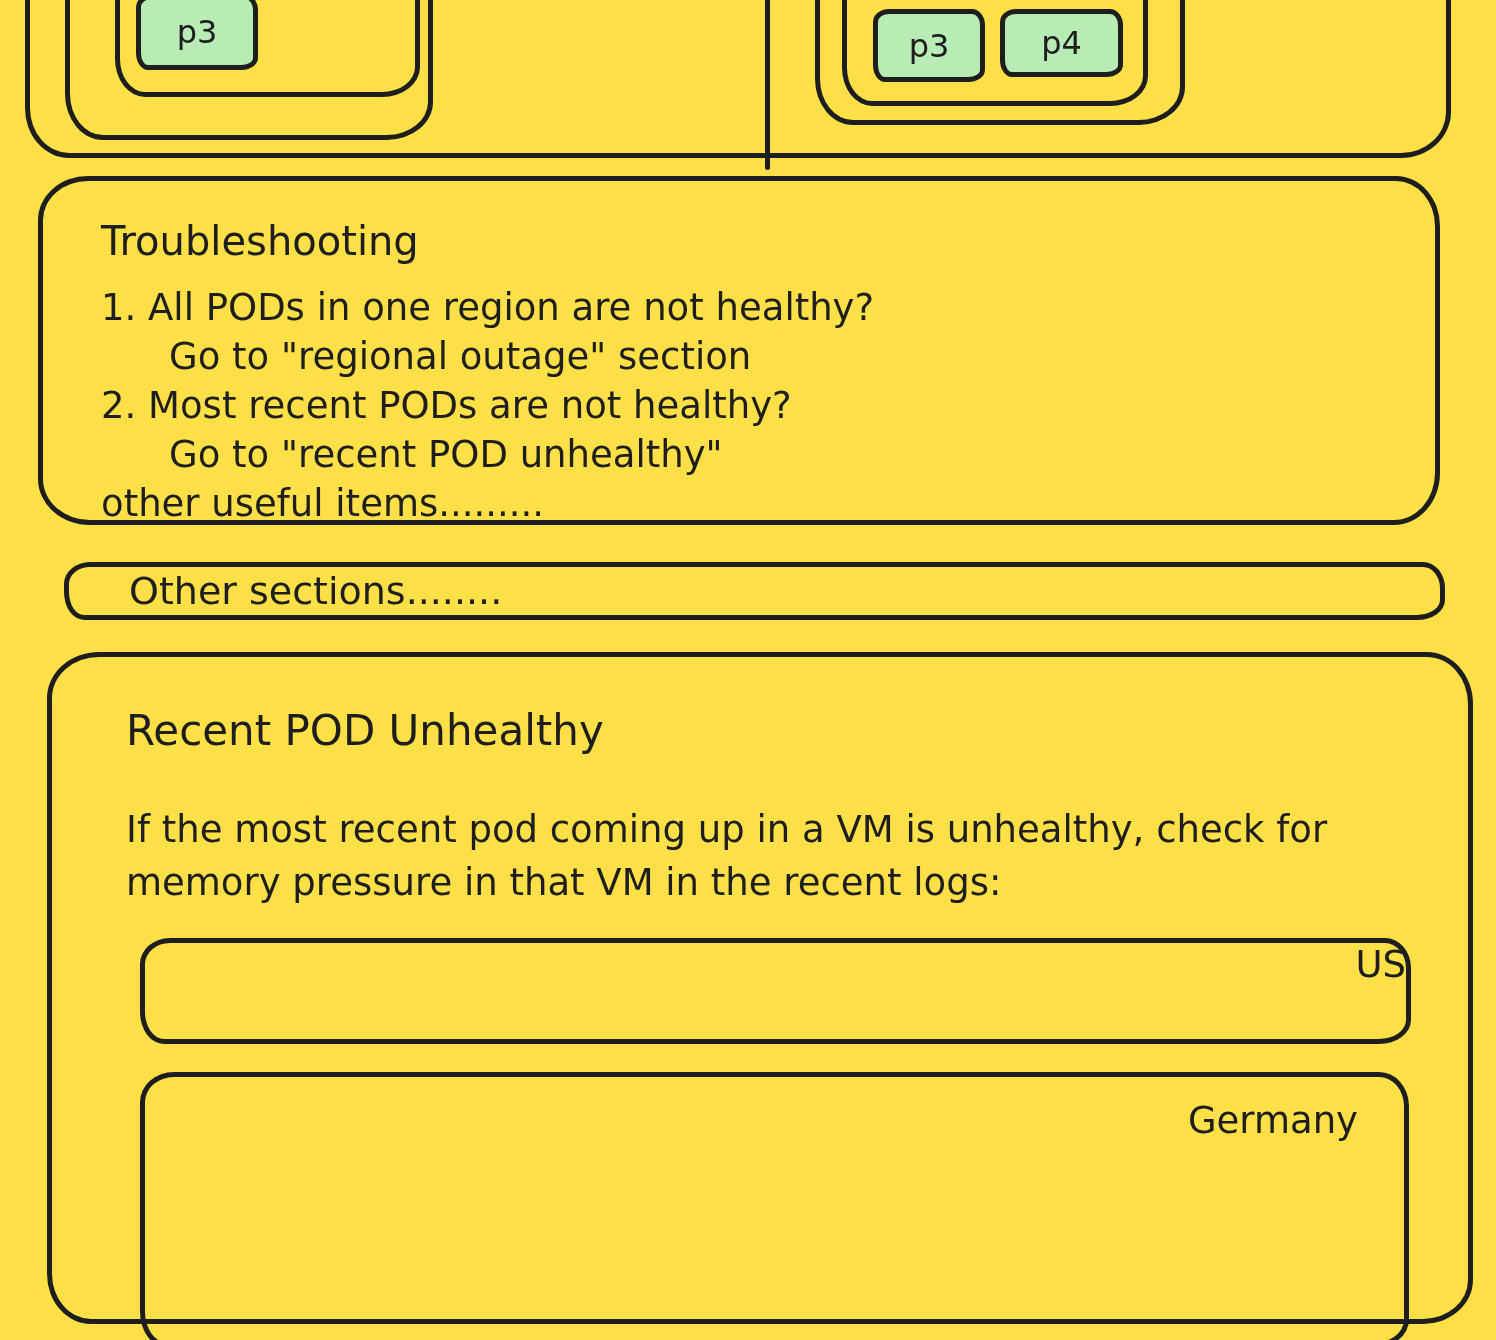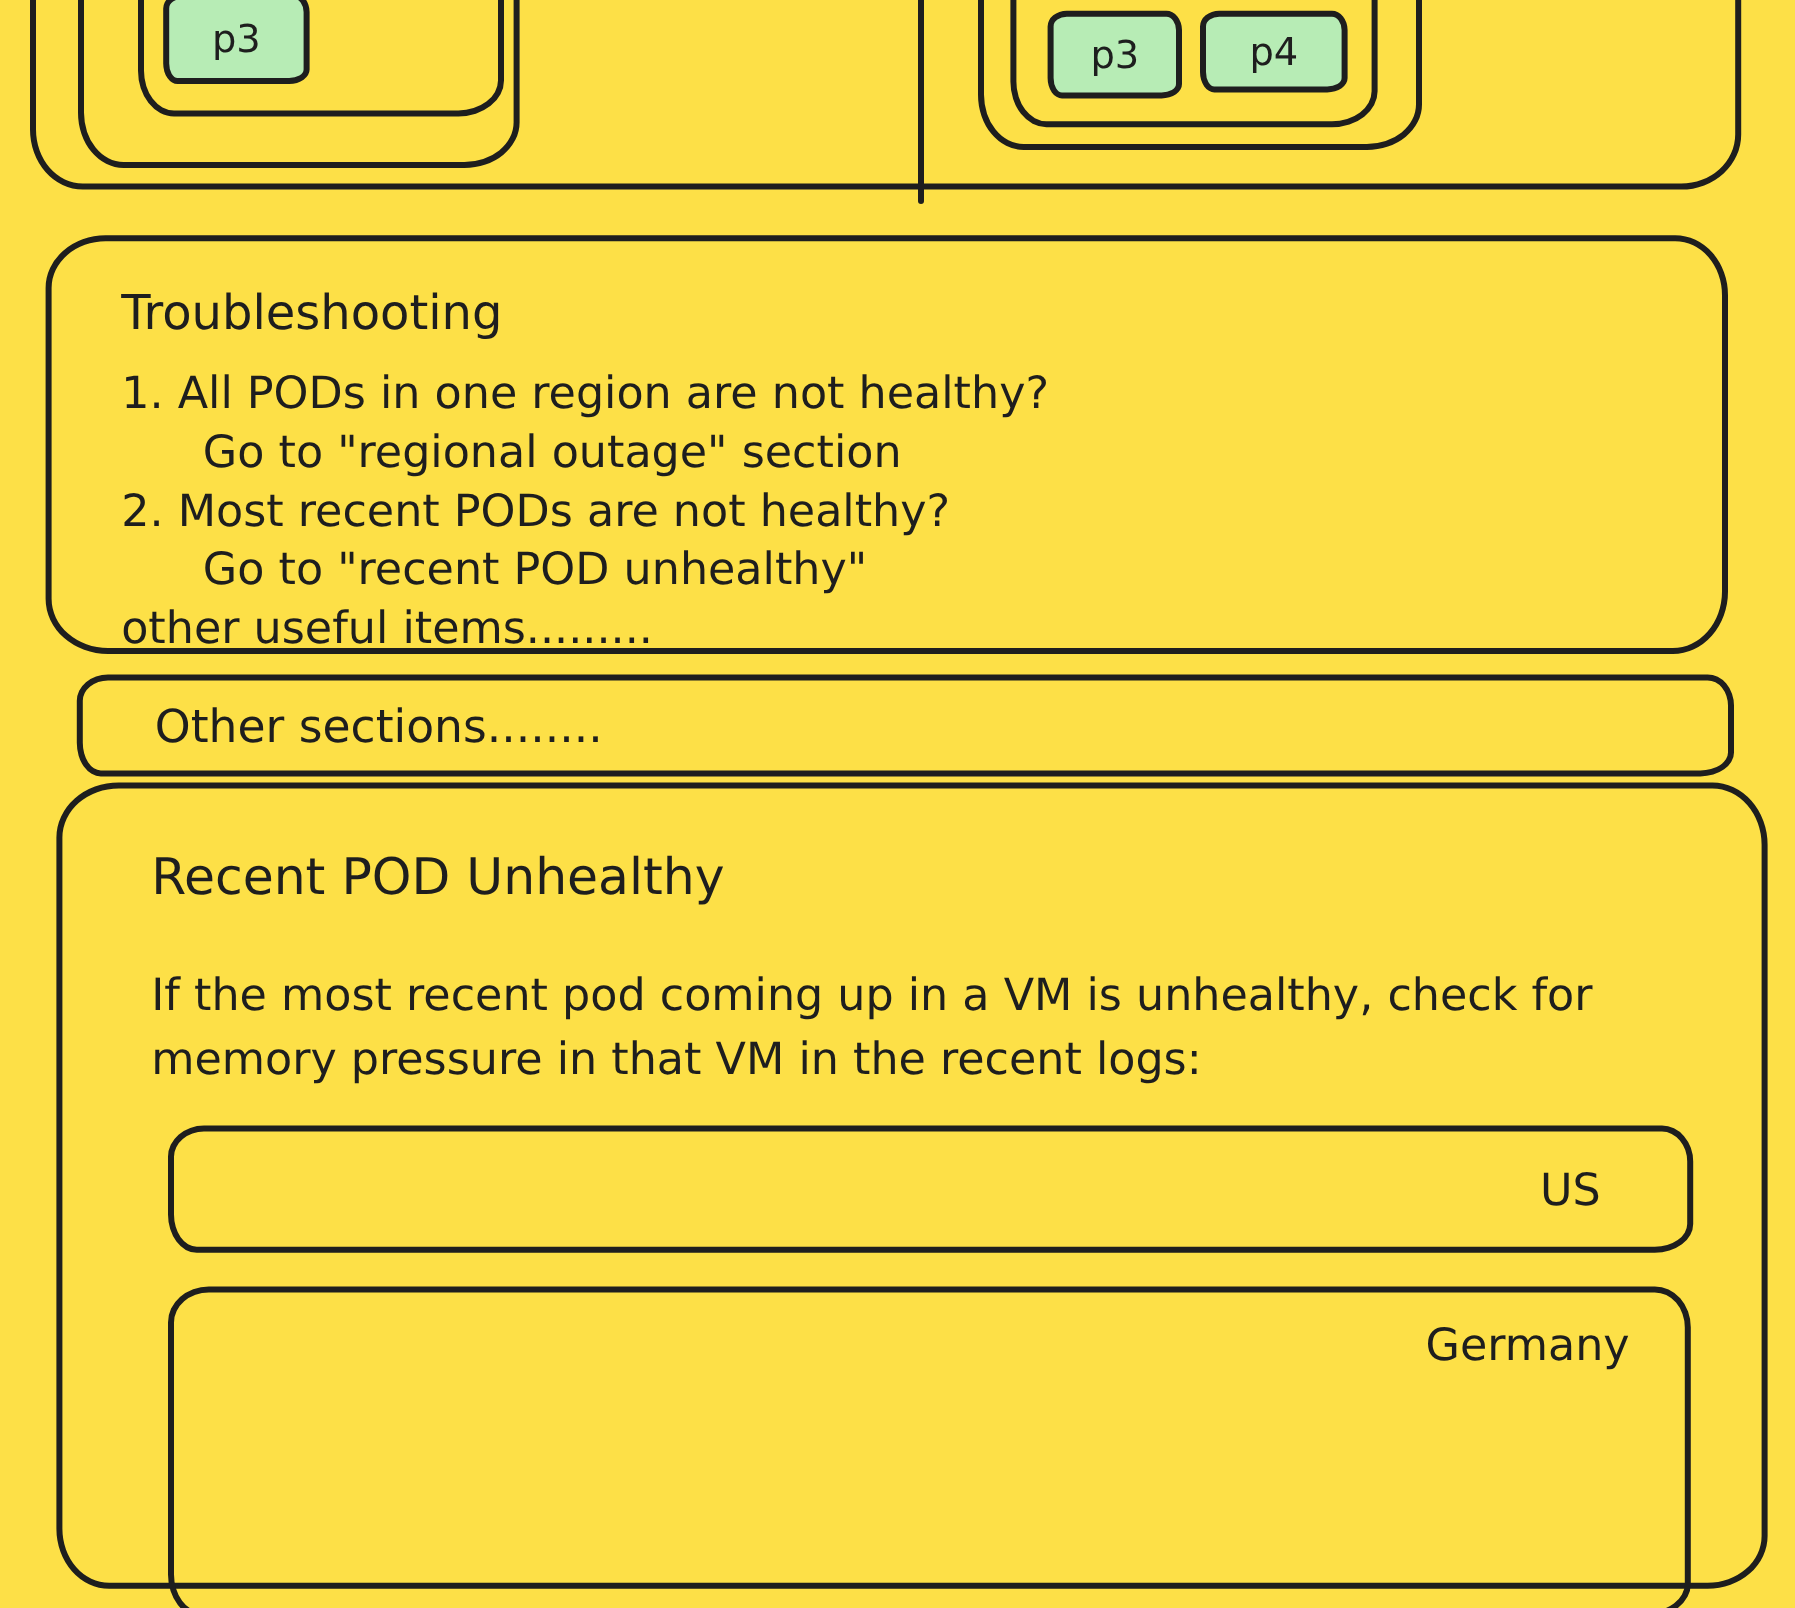--- a/index.html
+++ b/index.html
@@ -64,41 +64,41 @@
   .node-box-right {
     left: 842px; top: -54px;
     width: 306px; height: 160px;
     border-radius: 36px 32px 38px 30px / 32px 36px 30px 38px;
   }
   .pod-right-p3 { left: 873px; top: 9px;  width: 112px; height: 73px; }
   .pod-right-p4 { left: 1000px; top: 9px; width: 123px; height: 68px; }
 
   
   .troubleshooting-box {
-    left: 38px; top: 196px;
+    left: 38px; top: 176px;
     width: 1402px; height: 349px;
     border-radius: 50px 44px 46px 52px / 44px 50px 52px 46px;
     padding: 34px 40px 0 58px;
   }
   .ts-title {
     font-size: 40px;
     line-height: 52px;
     margin-bottom: 16px;
   }
   .ts-line {
     font-size: 37px;
     line-height: 49px;
     white-space: nowrap;
   }
   .ts-line.indent { padding-left: 68px; }
 
   
   .other-sections-box {
     left: 64px; top: 562px;
-    width: 1381px; height: 85px;
+    width: 1381px; height: 58px;
     border-radius: 26px 22px 28px 20px / 22px 26px 20px 28px;
     display: flex;
     align-items: center;
     padding-left: 60px;
   }
   .other-label { font-size: 38px; }
 
   
   .recent-box {
     left: 47px; top: 652px;
@@ -119,23 +119,21 @@
   .log-panel {
     position: absolute;
     border: 5px solid #1e1e1e;
     box-sizing: border-box;
   }
   .log-panel-us {
     left: 88px; top: 281px;
     width: 1271px; height: 106px;
     border-radius: 30px 26px 32px 24px / 26px 30px 24px 32px;
     display: flex;
-    align-items: center;
     justify-content: flex-end;
-    padding-right: 72px;
   }
   .log-panel-germany {
     left: 88px; top: 415px;
     width: 1269px; height: 276px;
     border-radius: 34px 30px 36px 28px / 30px 34px 28px 36px;
   }
   .region-label { font-size: 37px; color: #1e1e1e; }
   .germany-label {
     position: absolute;
     top: 22px; right: 46px;

